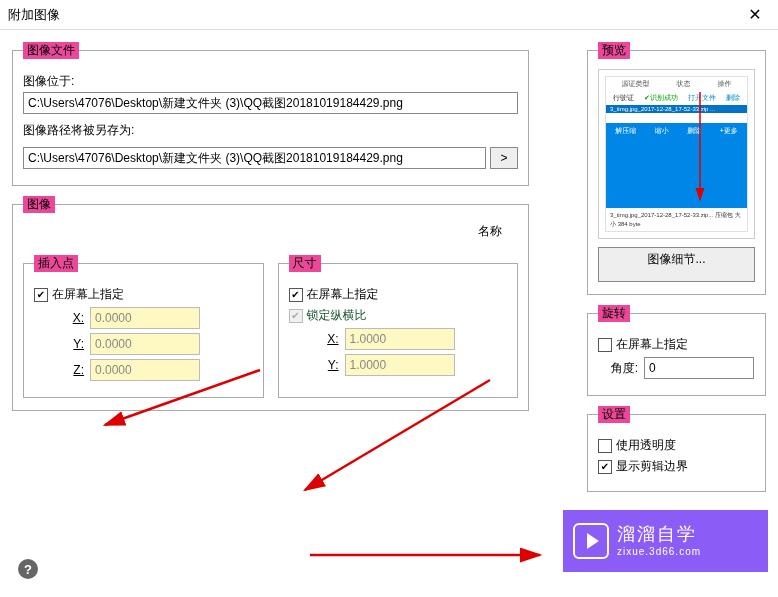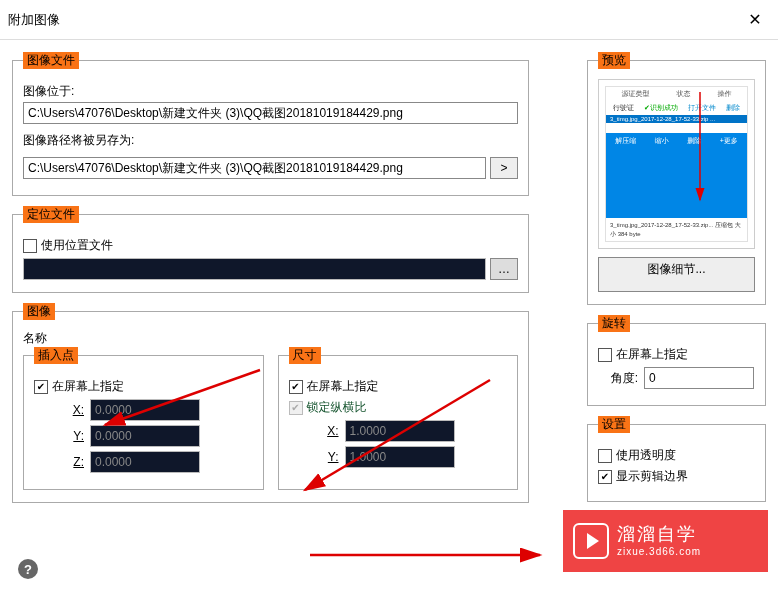--- a/index.html
+++ b/index.html
@@ -1,51 +1,51 @@
 <!DOCTYPE html>
 <html><head>
 <meta charset="utf-8">
 <style>
 * { box-sizing: border-box; margin: 0; padding: 0; }
 body { font-family: "Microsoft YaHei", Arial, sans-serif; font-size: 12px; background: #fff; width: 778px; height: 597px; position: relative; overflow: hidden; }
-.titlebar { height: 40px; display: flex; align-items: center; padding: 0 8px; border-bottom: 1px solid #ddd; font-size: 13px; }
+.titlebar { height: 30px; display: flex; align-items: center; padding: 0 8px; border-bottom: 1px solid #ddd; font-size: 13px; }
 .titlebar .title { flex: 1; }
 .titlebar .close { width: 30px; text-align: center; font-size: 16px; cursor: pointer; }
 .content { padding: 12px; display: flex; gap: 12px; }
 .left-col { flex: 1; display: flex; flex-direction: column; gap: 10px; }
 .right-col { width: 225px; display: flex; flex-direction: column; gap: 10px; padding-left: 46px; }
 fieldset { border: 1px solid #aaa; padding: 10px 10px 12px 10px; position: relative; }
-legend { font-size: 12px; padding: 0 4px; background: #f97316; }
+legend { font-size: 12px; padding: 0 4px; background: #ec4899; }
 .row { display: flex; align-items: center; gap: 6px; margin: 4px 0; }
 .row label.lbl-u { text-decoration: underline; width: 50px; text-align: right; }
 input[type="text"] { border: 1px solid #888; height: 22px; padding: 0 4px; font-size: 12px; background: #fff; }
-input[type="text"].disabled { background: #0f172a; color: #888; border-color: #bbb; }
+input[type="text"].disabled { background: #fef9c3; color: #888; border-color: #bbb; }
 .browse-btn { width: 28px; height: 22px; border: 1px solid #888; background: #eee; display: flex; align-items: center; justify-content: center; cursor: pointer; }
 .checkbox-row { display: flex; align-items: center; gap: 4px; margin: 4px 0; }
 .checkbox { width: 14px; height: 14px; border: 1px solid #555; display: inline-flex; align-items: center; justify-content: center; font-size: 10px; background: #fff; }
 .checkbox.disabled { background: #f0f0f0; border-color: #bbb; }
 .checkbox .chk { line-height: 1; }
 .two-col { display: flex; gap: 14px; }
 .two-col > fieldset { flex: 1; }
 .preview-box { border: 1px solid #ccc; height: 170px; background: #fff; padding: 6px; display: flex; flex-direction: column; }
 .preview-img { flex: 1; background: linear-gradient(#fff 0%, #fff 30%, #0086e6 30%, #0086e6 85%, #fff 85%); border: 1px solid #e0e0e0; position: relative; font-size: 8px; overflow: hidden; }
 .preview-img .hdr { display:flex; justify-content:space-around; padding:2px; color:#555; font-size:7px; background:#fff; }
 .preview-img .mid { color:#fff; display:flex; justify-content:space-around; padding:2px 0; font-size:7px; }
 .preview-img .mid2 { color:#fff; display:flex; justify-content:space-around; padding:2px 0; font-size:7px; }
 .preview-img .ftr { position:absolute; bottom:1px; left:2px; right:2px; background:#fff; color:#333; font-size:6px; padding:1px 2px;}
 .detail-btn { margin-top: 8px; height: 35px; border: 1px solid #888; background: #eee; text-align: center; line-height: 22px; cursor: pointer; }
 .help-icon { position: absolute; left: 18px; bottom: 18px; width: 20px; height: 20px; border-radius: 50%; background: #666; color: #fff; display: flex; align-items: center; justify-content: center; font-size: 13px; font-weight: bold; cursor: pointer; }
-.watermark { position: absolute; right: 10px; bottom: 25px; width: 205px; height: 62px; background: #ef4444; color: #fff; display: flex; align-items: center; gap: 8px; padding: 0 10px; }
+.watermark { position: absolute; right: 10px; bottom: 25px; width: 205px; height: 62px; background: #8b5cf6; color: #fff; display: flex; align-items: center; gap: 8px; padding: 0 10px; }
 .watermark .play { width: 36px; height: 36px; border: 2px solid #fff; border-radius: 6px; display: flex; align-items: center; justify-content: center; }
 .watermark .play .tri { width: 0; height: 0; border-left: 12px solid #fff; border-top: 8px solid transparent; border-bottom: 8px solid transparent; margin-left: 3px; }
 .watermark .txt { display: flex; flex-direction: column; line-height: 1.2; }
 .watermark .txt .big { font-size: 18px; letter-spacing: 2px; }
 .watermark .txt .small { font-size: 10px; letter-spacing: 1px; }
 .arrow { position: absolute; pointer-events: none; }
-.name-row { display: flex; align-items: center; gap: 8px; margin-bottom: 0; }
+.name-row { display: flex; align-items: center; gap: 8px; margin-bottom: 15px; justify-content: flex-end; }
 .name-row .lbl { width: 40px; }
 </style>
 </head>
 <body>
 
 <div class="titlebar">
   <span class="title">附加图像</span>
   <span class="close">✕</span>
 </div>
 
@@ -62,35 +62,20 @@
         <label>图像路径将被另存为:</label>
         <div style="display:flex; width:100%; gap:4px;">
           <input type="text" style="flex: 1 1 0%;" value="C:\Users\47076\Desktop\新建文件夹 (3)\QQ截图20181019184429.png">
           <div class="browse-btn">
               <span>&gt;</span>
             </div>
         </div>
       </div>
     </fieldset>
 
-    <fieldset>
-      <legend>定位文件</legend>
-      <div class="checkbox-row">
-        <span class="checkbox">
-            <span class="chk"></span>
-          </span>
-        <span>使用位置文件</span>
-      </div>
-      <div style="display:flex; gap:4px; margin-top:4px;">
-        <input type="text" class="disabled" style="flex: 1 1 0%;" disabled="" value="">
-        <div class="browse-btn" style="background:#ddd;">
-            <span>…</span>
-          </div>
-      </div>
-    </fieldset>
 
     <fieldset>
       <legend>图像</legend>
       <div class="name-row">
         <span class="lbl">名称</span>
       </div>
       <div class="two-col">
         <fieldset>
           <legend>插入点</legend>
           <div class="checkbox-row">

